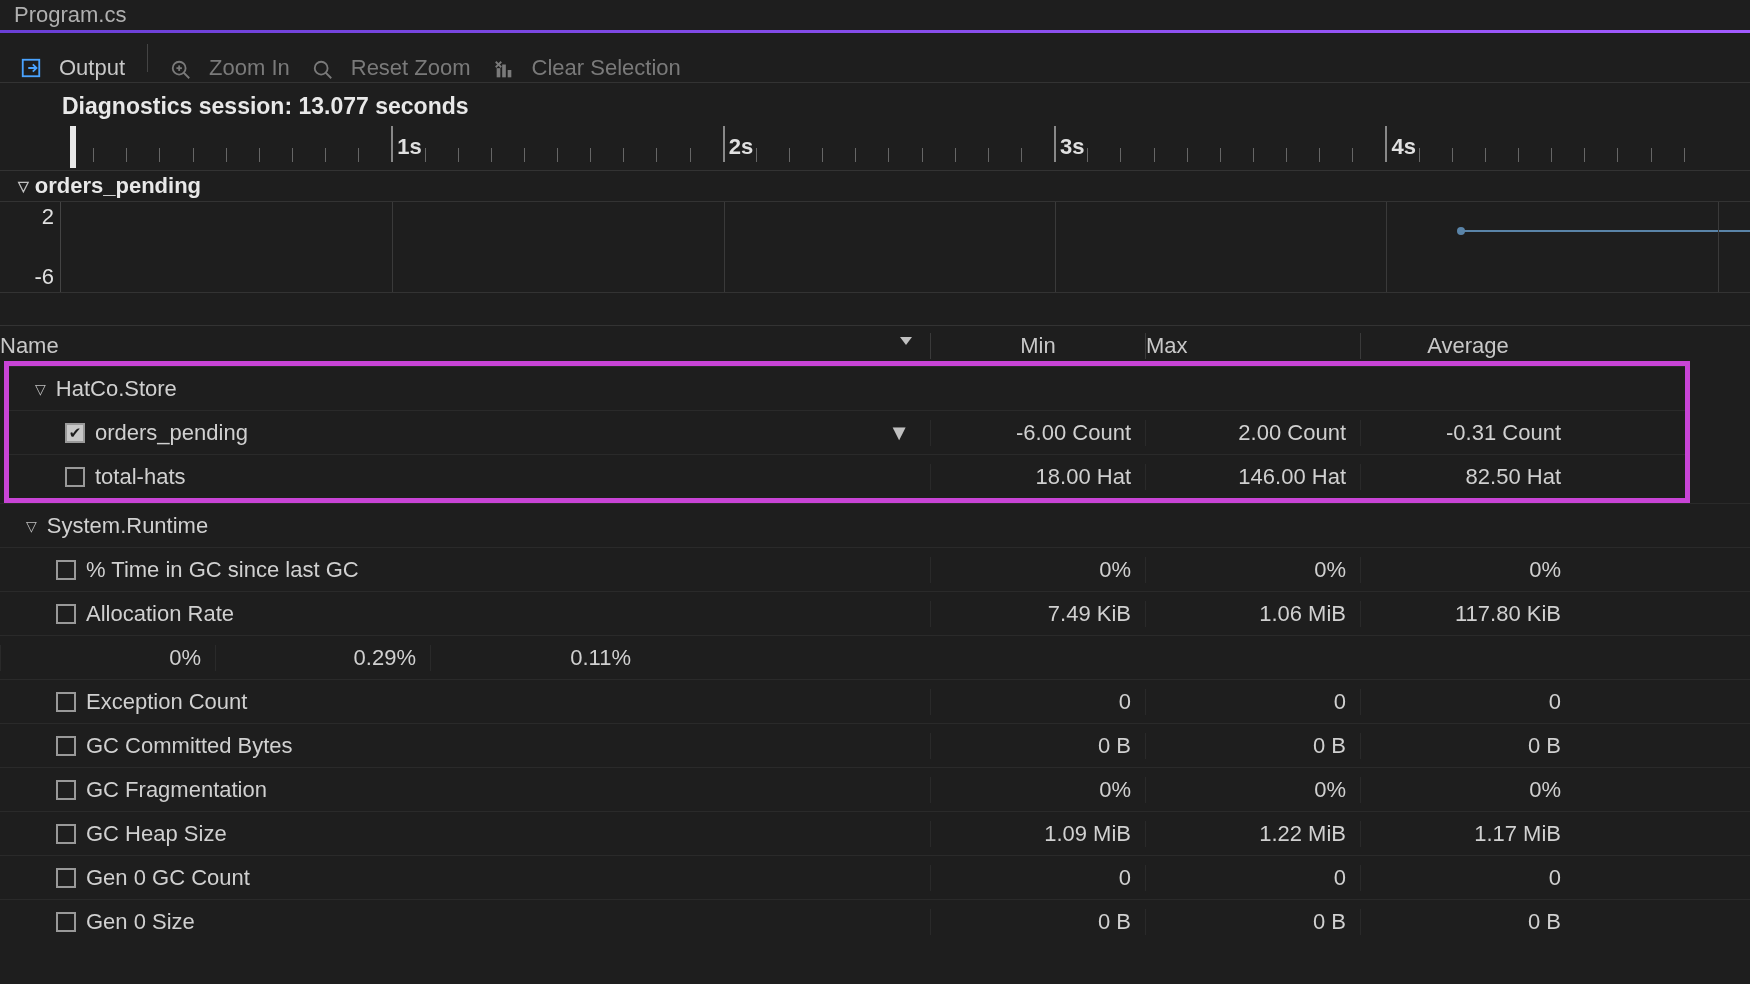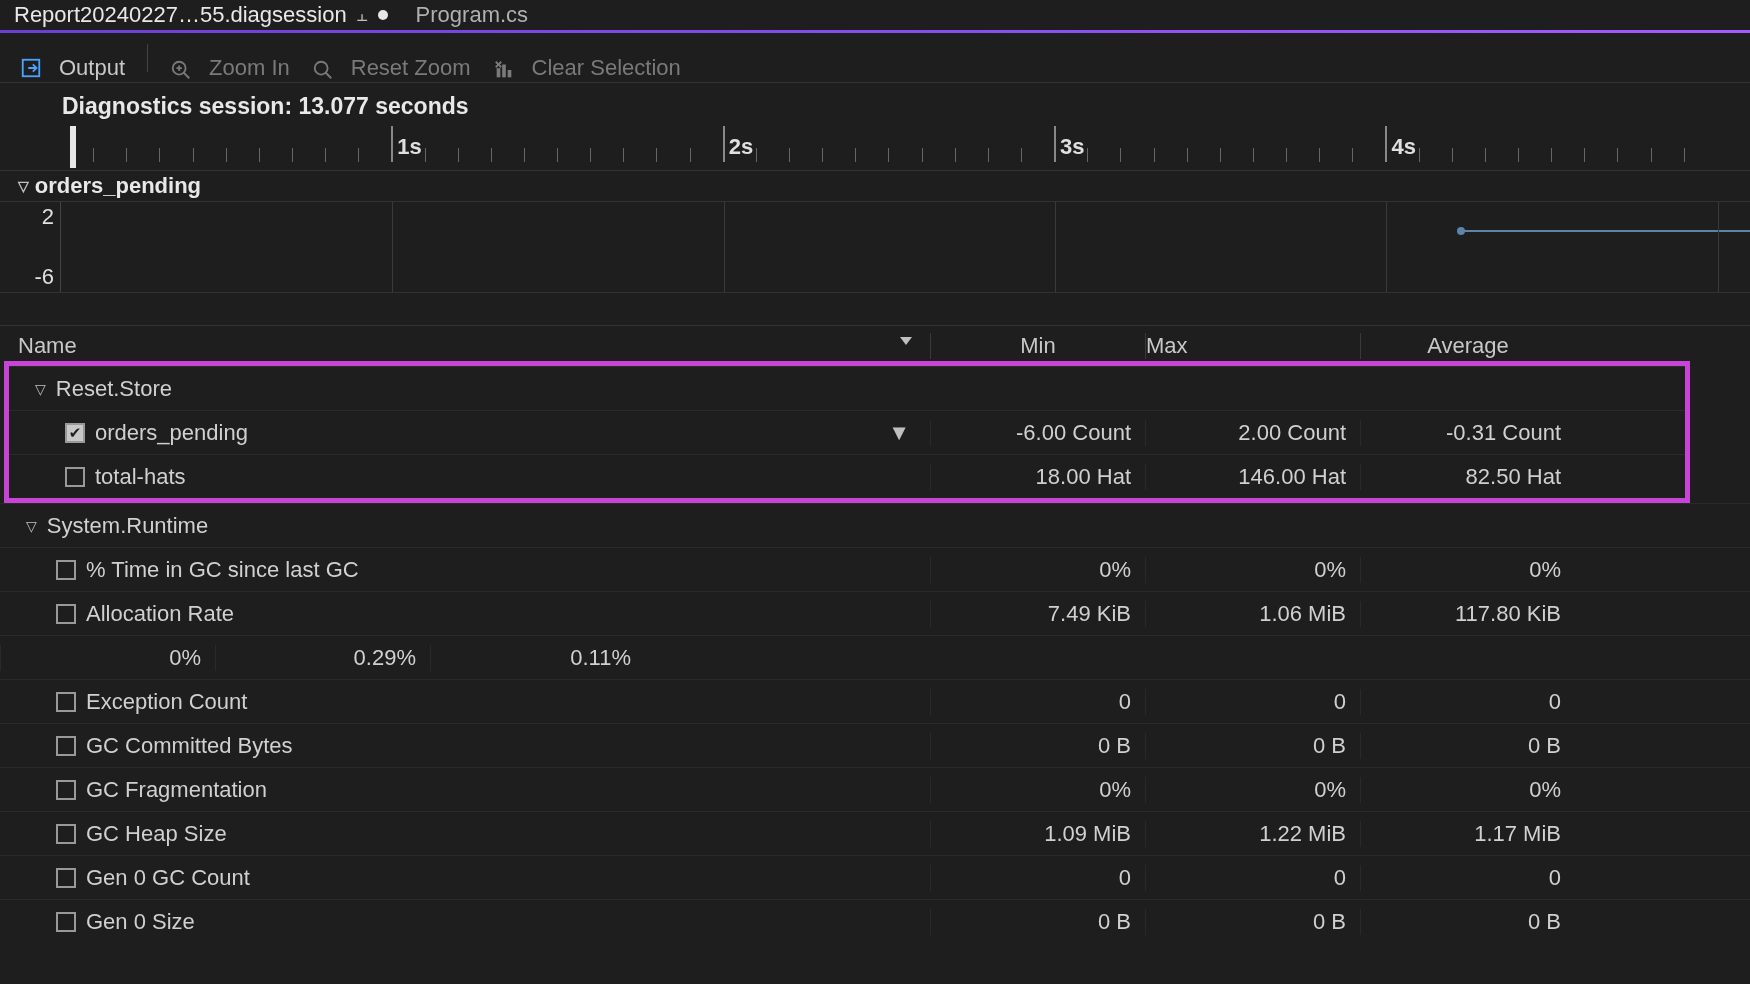--- a/index.html
+++ b/index.html
@@ -99,21 +99,21 @@
     position: absolute; top: 25px; left: 1396px; width: 8px; height: 8px; border-radius:50%;
     background: #5a84a8;
   }
   .spacer { height: 32px; }
   .table-head {
     display: flex; height: 36px; align-items: flex-end;
     border-top: 1px solid #333;
     font-size: 22px; color: #c8c8c8;
     padding-bottom: 2px;
   }
-  .col-name { width: 930px; padding-left: 18px; position: relative; }
+  .col-name { width: 930px; position: relative; }
   .col-min  { width: 215px; text-align: center; border-left: 1px solid #3a3a3a; }
   .col-max  { width: 215px; text-align: left; border-left: 1px solid #3a3a3a; }
   .col-avg  { width: 215px; text-align: center; border-left: 1px solid #3a3a3a; }
   .table-head .col-name::after {
     content: ""; position: absolute; right: 18px; top: 4px;
     border-left: 6px solid transparent; border-right: 6px solid transparent;
     border-top: 8px solid #c0c0c0;
   }
   .highlight-box {
     border: 5px solid #c844d6;
@@ -139,25 +139,20 @@
   .chk.checked { background: #c8c8c8; }
   .filter-icon {
     position: absolute; right: 20px; color: #c0c0c0; font-size: 22px;
   }
   svg.ico { width: 22px; height: 22px; }
 </style>
 </head>
 <body>
 
 <div class="tabs">
-  <div class="tab active">
-    <span>Report20240227…55.diagsession</span>
-    <span class="pin-icon">⫠</span>
-    <span class="dot"></span>
-  </div>
   <div class="tab">
     <span>Program.cs</span>
   </div>
 </div>
 <div class="purple-line"></div>
 
 <div class="toolbar">
   <div class="tb-btn">
     <svg class="ico" viewBox="0 0 24 24">
       <rect x="3" y="3" width="18" height="18" fill="none" stroke="#4aa3ff" stroke-width="2"></rect>
@@ -285,21 +280,21 @@
   <div class="col-name"><span>Name</span></div>
   <div class="col-min"><span>Min</span></div>
   <div class="col-max"><span>Max</span></div>
   <div class="col-avg"><span>Average</span></div>
 </div>
 
 <div class="highlight-box">
   <div class="row group">
     <div class="c-name">
       <span class="tri">▽</span>
-      <span>Reset.Store</span>
+      <span>HatCo.Store</span>
     </div>
     <div class="c-min"></div>
       <div class="c-max"></div>
       <div class="c-avg"></div>
   </div>
   <div class="row">
     <div class="c-name indent1">
       <span class="chk checked">✔</span>
       <span>orders_pending</span>
       <span class="filter-icon">▼</span>

